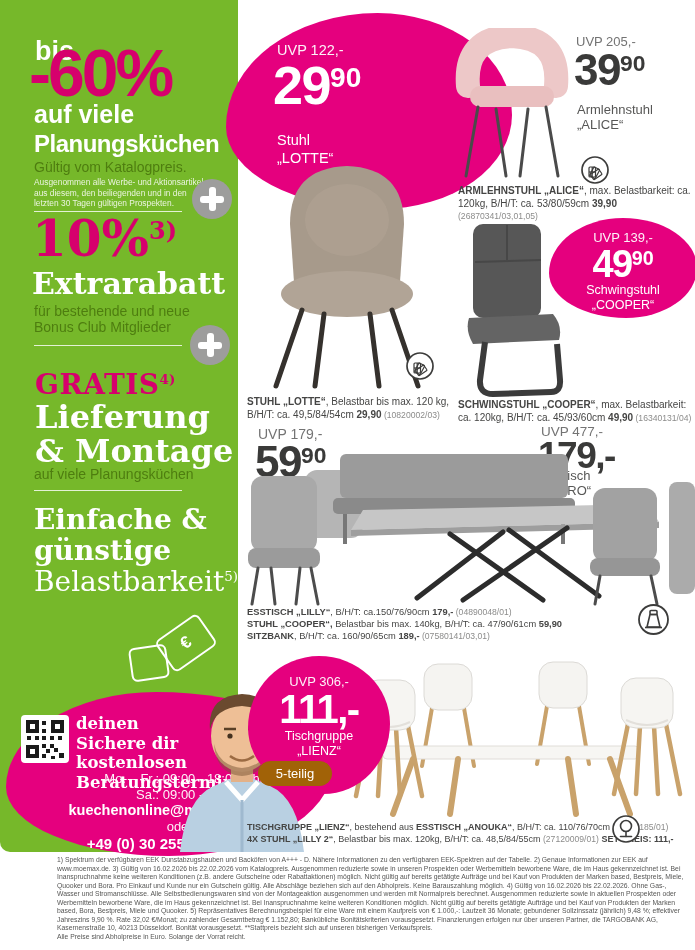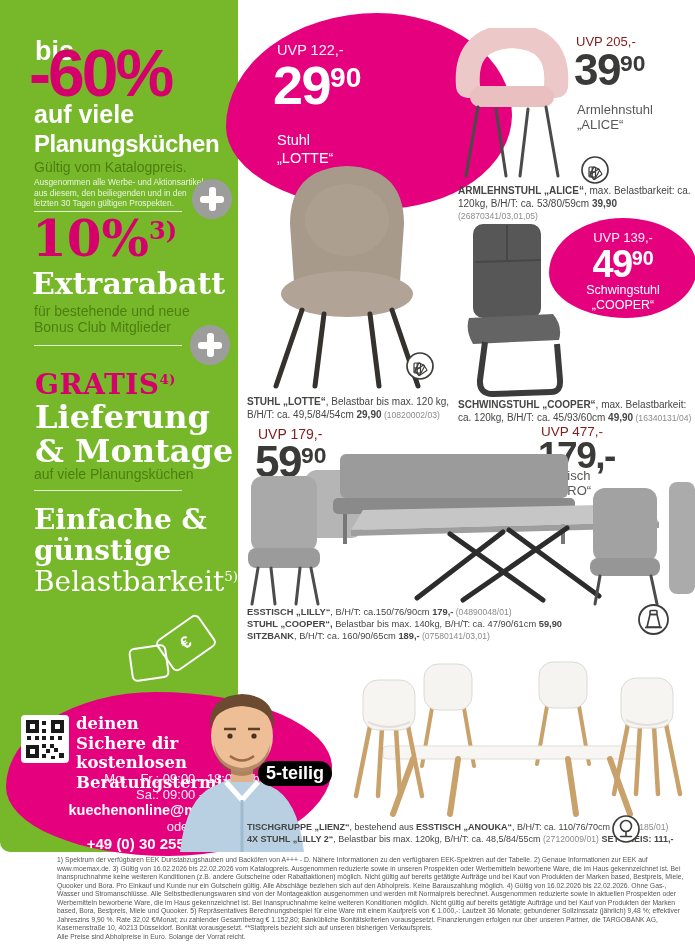--- a/index.html
+++ b/index.html
@@ -5,38 +5,38 @@
   html,body{margin:0;padding:0;background:#e9e9e9}
   .page{position:relative;width:695px;height:950px;background:#fff;overflow:hidden;
         font-family:"Liberation Sans",sans-serif;color:#3a3a39}
   .abs{position:absolute}
   .serifb{font-family:"DejaVu Serif",serif;font-weight:bold}
   .serifn{font-family:"DejaVu Serif",serif;font-weight:normal}
   .w{color:#fff}
   .mag{color:#d6006d}
   .sb{font-weight:bold}
   .sup{font-size:.48em;vertical-align:.72em;letter-spacing:0}
-  .uvp{font-size:13px;color:#7f1d1d}
+  .uvp{font-size:13px;color:#737373}
   .uvpw{font-size:13px;color:#fff;opacity:.95}
   .bigp{font-weight:bold;letter-spacing:-1.5px;line-height:1}
   .lbl{font-size:13px;color:#575756;line-height:15px}
   .lblw{font-size:12.5px;color:#fff;line-height:14.5px}
   .cap{font-size:10px;line-height:12.6px;color:#454544}
   .cap .b,.cap2 .b{font-weight:bold}
   .cap .code,.cap2 .code{font-size:8.6px;color:#8c8c8b}
   .cap2{font-size:9.3px;line-height:11.8px;color:#454544;white-space:nowrap}
   .divider{height:1px;background:rgba(255,255,255,.8);width:148px}
   .plus{width:40px;height:40px;border-radius:50%;background:#9d9d9c}
   .plus::before{content:"";position:absolute;left:50%;top:8px;bottom:8px;width:7px;margin-left:-3.5px;background:#fff;border-radius:3px}
   .plus::after{content:"";position:absolute;top:50%;left:8px;right:8px;height:7px;margin-top:-3.5px;background:#fff;border-radius:3px}
   .bullets{font-size:14px;font-weight:bold;color:#fff;line-height:19px}
   .bullets div::before{content:"• "}
   .blob{background:#e5007e}
   .badge{text-align:center;color:#fff}
-  .greenpill{background:#000000;color:#fff;font-weight:bold;font-size:18px;border-radius:13px;
+  .greenpill{background:#a16207;color:#fff;font-weight:normal;font-size:13px;border-radius:13px;
              display:flex;align-items:center;justify-content:center}
   .legal{font-size:6.8px;line-height:8.5px;color:#565655;text-align:left}
   .sideline{font-size:14px;color:#4d7c0f;opacity:.97}
   .sidefine{font-size:8.4px;line-height:10.6px;color:#fff;opacity:.85}
   .contact-line{font-size:13px;color:#fff;opacity:.95;line-height:15.5px}
   .contact-bold{font-size:14.5px;color:#fff;font-weight:bold;line-height:17px}
   .ticket{border:2.5px solid #fff;border-radius:6px;background:transparent}
 </style>
 </head>
 <body>
@@ -324,20 +324,28 @@
         <line x1="338" y1="78" x2="352" y2="148"></line>
       <line x1="312" y1="80" x2="308" y2="148"></line>
         <line x1="326" y1="80" x2="330" y2="148"></line>
     </g>
     <rect x="35" y="34" width="52" height="50" rx="15" fill="#f6f5f2" stroke="#dcdad6"></rect>
     <rect x="293" y="32" width="52" height="50" rx="15" fill="#f6f5f2" stroke="#dcdad6"></rect>
     <path d="M40,76 q21,10 42,0" stroke="#e3e0db" stroke-width="2" fill="none"></path>
     <path d="M298,74 q21,10 42,0" stroke="#e3e0db" stroke-width="2" fill="none"></path>
   </svg>
 
+  <div class="abs blob badge" style="left:248px;top:656px;width:142px;height:138px;border-radius:50% 50% 47% 53% / 52% 49% 51% 48%">
+    <div class="uvpw" style="margin-top:18px">UVP 306,-</div>
+    <div class="w bigp" style="font-size:40px;font-weight:bold">111,-</div>
+    <div class="lblw">
+      <div>Tischgruppe</div>
+      <div>„LIENZ“</div>
+    </div>
+  </div>
   <div class="abs greenpill" style="left:258px;top:761px;width:74px;height:25px">5-teilig</div>
 
   <div class="abs cap2" style="left:247px;top:822px;font-size:9px">
     <span class="b">TISCHGRUPPE „LIENZ“</span><span>, bestehend aus </span><span class="b">ESSTISCH „ANOUKA“</span><span>, B/H/T: ca. 110/76/70cm </span><span class="code">(79680185/01)</span>
   </div>
   <div class="abs cap2" style="left:247px;top:834px;font-size:9px">
     <span class="b">4X STUHL „LILLY 2“</span><span>, Belastbar bis max. 120kg, B/H/T: ca. 48,5/84/55cm </span><span class="code">(27120009/01)</span><span class="b"> SET-PREIS: 111,-</span>
   </div>
 
   <svg class="abs" style="left:611px;top:814px" width="30" height="30" viewBox="0 0 30 30">

